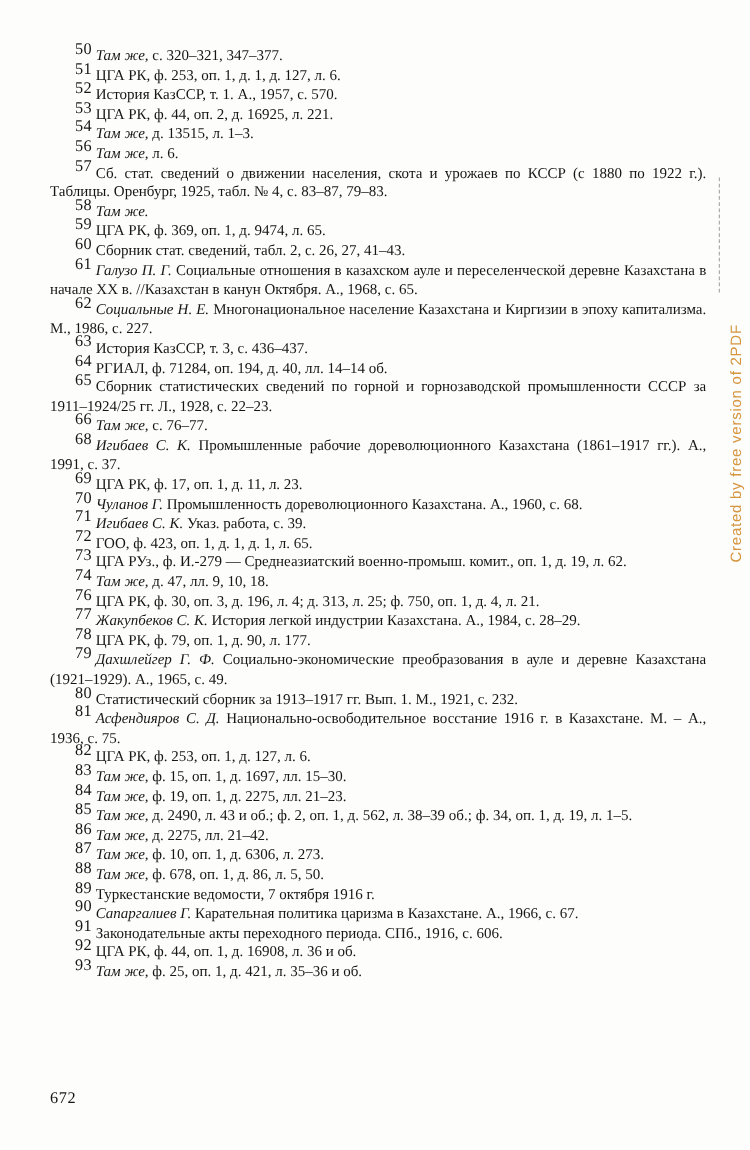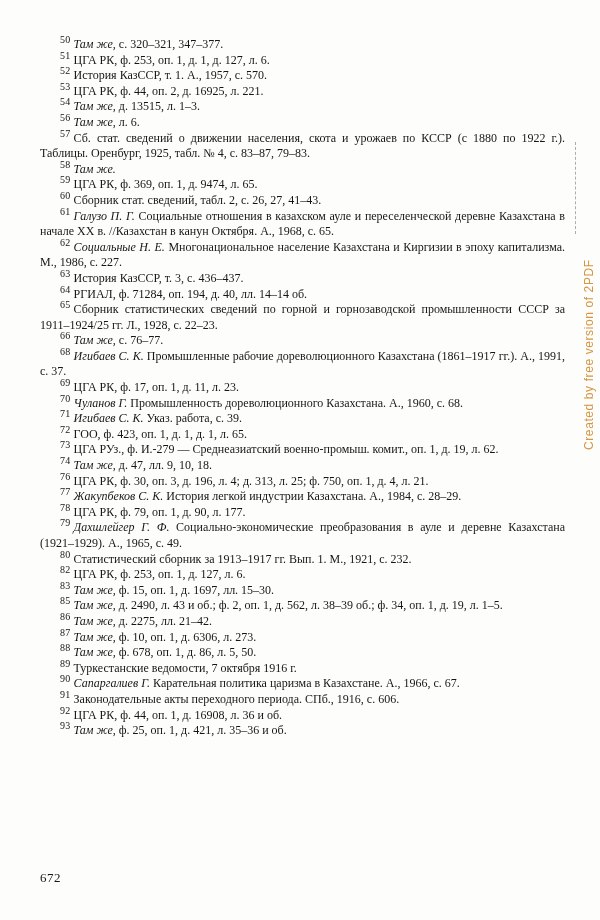--- a/index.html
+++ b/index.html
@@ -9,21 +9,21 @@
     font-family:"Liberation Serif","DejaVu Serif",serif;
     color:#161616;
   }
   .page{position:absolute;inset:0;}
   .notes{
     position:absolute;left:40px;top:37px;width:525px;
     font-size:12px;line-height:15.6px;text-align:justify;
   }
   .note{margin:0;text-indent:20px;}
   .note sup{
-    font-size:10px;line-height:0;vertical-align:super;
+    font-size:13px;line-height:0;vertical-align:super;
     letter-spacing:0.3px;padding-right:3px;
   }
   .note i{}
   .page-number{
     position:absolute;left:40px;top:870px;
     font-size:13px;letter-spacing:0.5px;font-family:Liberation Serif, serif;
   }
   .watermark{
     position:absolute;top:150px;right:2px;height:300px;width:16px;
     writing-mode:vertical-rl;transform:rotate(180deg);
@@ -62,22 +62,24 @@
       <p class="note"><sup>70</sup><i>Чуланов Г.</i><span> Промышленность дореволюционного Казахстана. А., 1960, с. 68.</span></p>
       <p class="note"><sup>71</sup><i>Игибаев С. К.</i><span> Указ. работа, с. 39.</span></p>
       <p class="note"><sup>72</sup><span>ГОО, ф. 423, оп. 1, д. 1, д. 1, л. 65.</span></p>
       <p class="note"><sup>73</sup><span>ЦГА РУз., ф. И.-279 — Среднеазиатский военно-промыш. комит., оп. 1, д. 19, л. 62.</span></p>
       <p class="note"><sup>74</sup><i>Там же,</i><span> д. 47, лл. 9, 10, 18.</span></p>
       <p class="note"><sup>76</sup><span>ЦГА РК, ф. 30, оп. 3, д. 196, л. 4; д. 313, л. 25; ф. 750, оп. 1, д. 4, л. 21.</span></p>
       <p class="note"><sup>77</sup><i>Жакупбеков С. К.</i><span> История легкой индустрии Казахстана. А., 1984, с. 28–29.</span></p>
       <p class="note"><sup>78</sup><span>ЦГА РК, ф. 79, оп. 1, д. 90, л. 177.</span></p>
       <p class="note"><sup>79</sup><i>Дахшлейгер Г. Ф.</i><span> Социально-экономические преобразования в ауле и деревне Казахстана (1921–1929). А., 1965, с. 49.</span></p>
       <p class="note"><sup>80</sup><span>Статистический сборник за 1913–1917 гг. Вып. 1. М., 1921, с. 232.</span></p>
+      <p class="note"><sup>81</sup><i>Асфендияров С. Д.</i><span> Национально-освободительное восстание 1916 г. в Казахстане. М. – А., 1936, с. 75.</span></p>
       <p class="note"><sup>82</sup><span>ЦГА РК, ф. 253, оп. 1, д. 127, л. 6.</span></p>
       <p class="note"><sup>83</sup><i>Там же,</i><span> ф. 15, оп. 1, д. 1697, лл. 15–30.</span></p>
+      <p class="note"><sup>84</sup><i>Там же,</i><span> ф. 19, оп. 1, д. 2275, лл. 21–23.</span></p>
       <p class="note"><sup>85</sup><i>Там же,</i><span> д. 2490, л. 43 и об.; ф. 2, оп. 1, д. 562, л. 38–39 об.; ф. 34, оп. 1, д. 19, л. 1–5.</span></p>
       <p class="note"><sup>86</sup><i>Там же,</i><span> д. 2275, лл. 21–42.</span></p>
       <p class="note"><sup>87</sup><i>Там же,</i><span> ф. 10, оп. 1, д. 6306, л. 273.</span></p>
       <p class="note"><sup>88</sup><i>Там же,</i><span> ф. 678, оп. 1, д. 86, л. 5, 50.</span></p>
       <p class="note"><sup>89</sup><span>Туркестанские ведомости, 7 октября 1916 г.</span></p>
       <p class="note"><sup>90</sup><i>Сапаргалиев Г.</i><span> Карательная политика царизма в Казахстане. А., 1966, с. 67.</span></p>
       <p class="note"><sup>91</sup><span>Законодательные акты переходного периода. СПб., 1916, с. 606.</span></p>
       <p class="note"><sup>92</sup><span>ЦГА РК, ф. 44, оп. 1, д. 16908, л. 36 и об.</span></p>
       <p class="note"><sup>93</sup><i>Там же,</i><span> ф. 25, оп. 1, д. 421, л. 35–36 и об.</span></p>
     </div>

